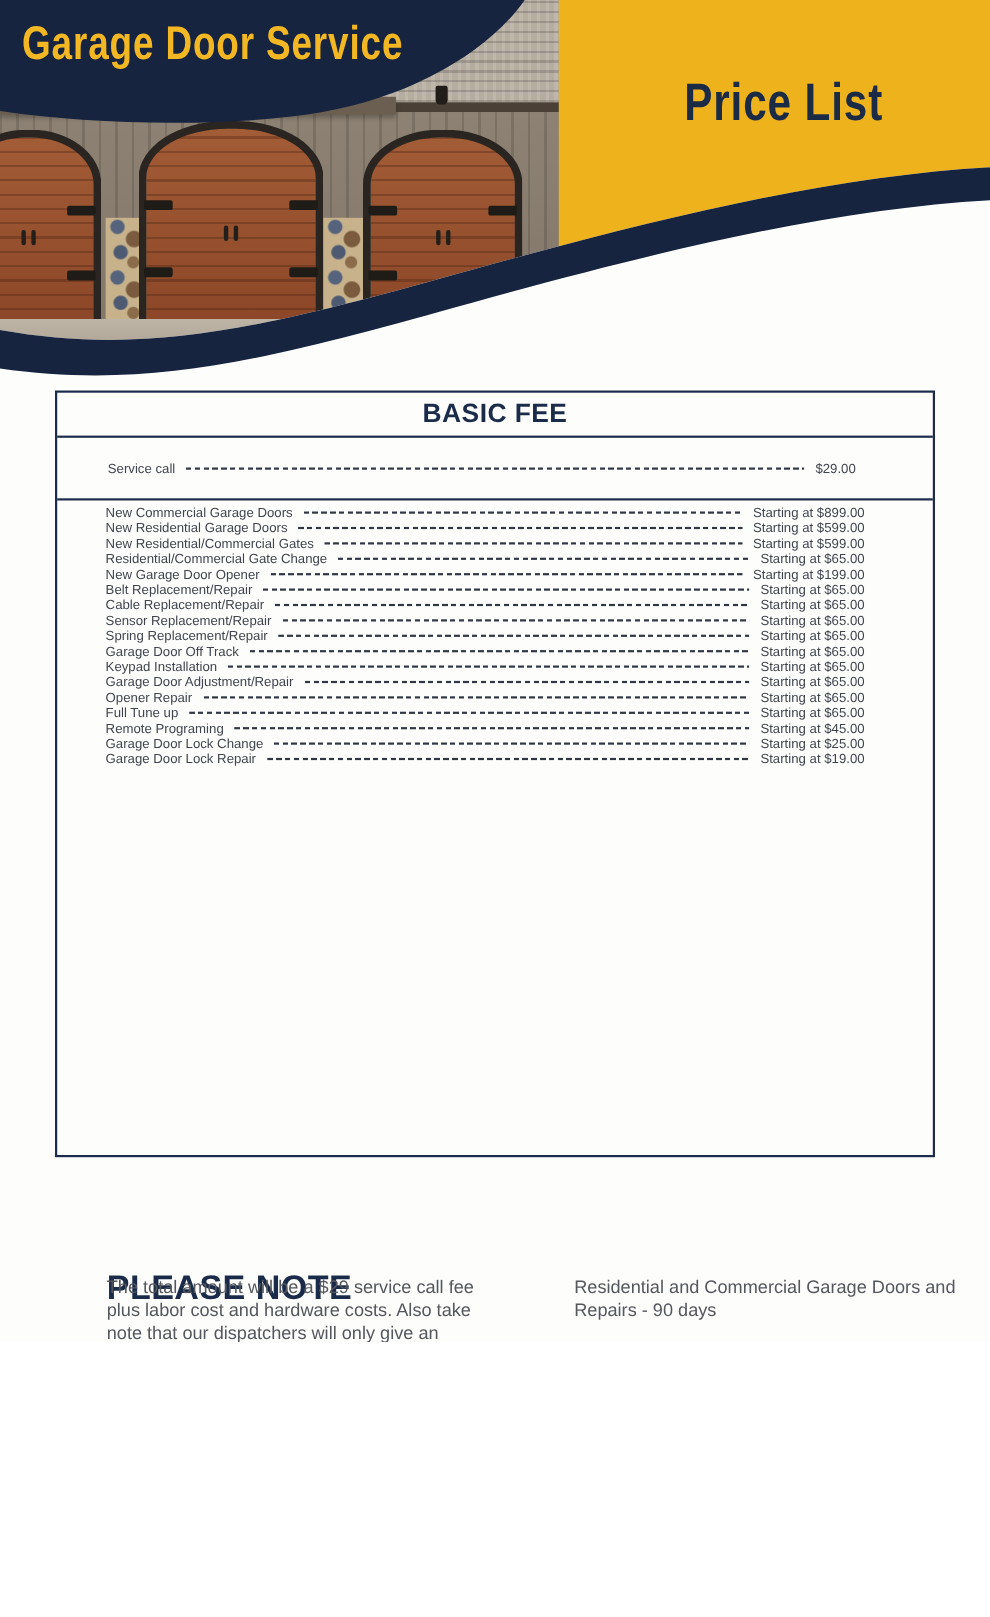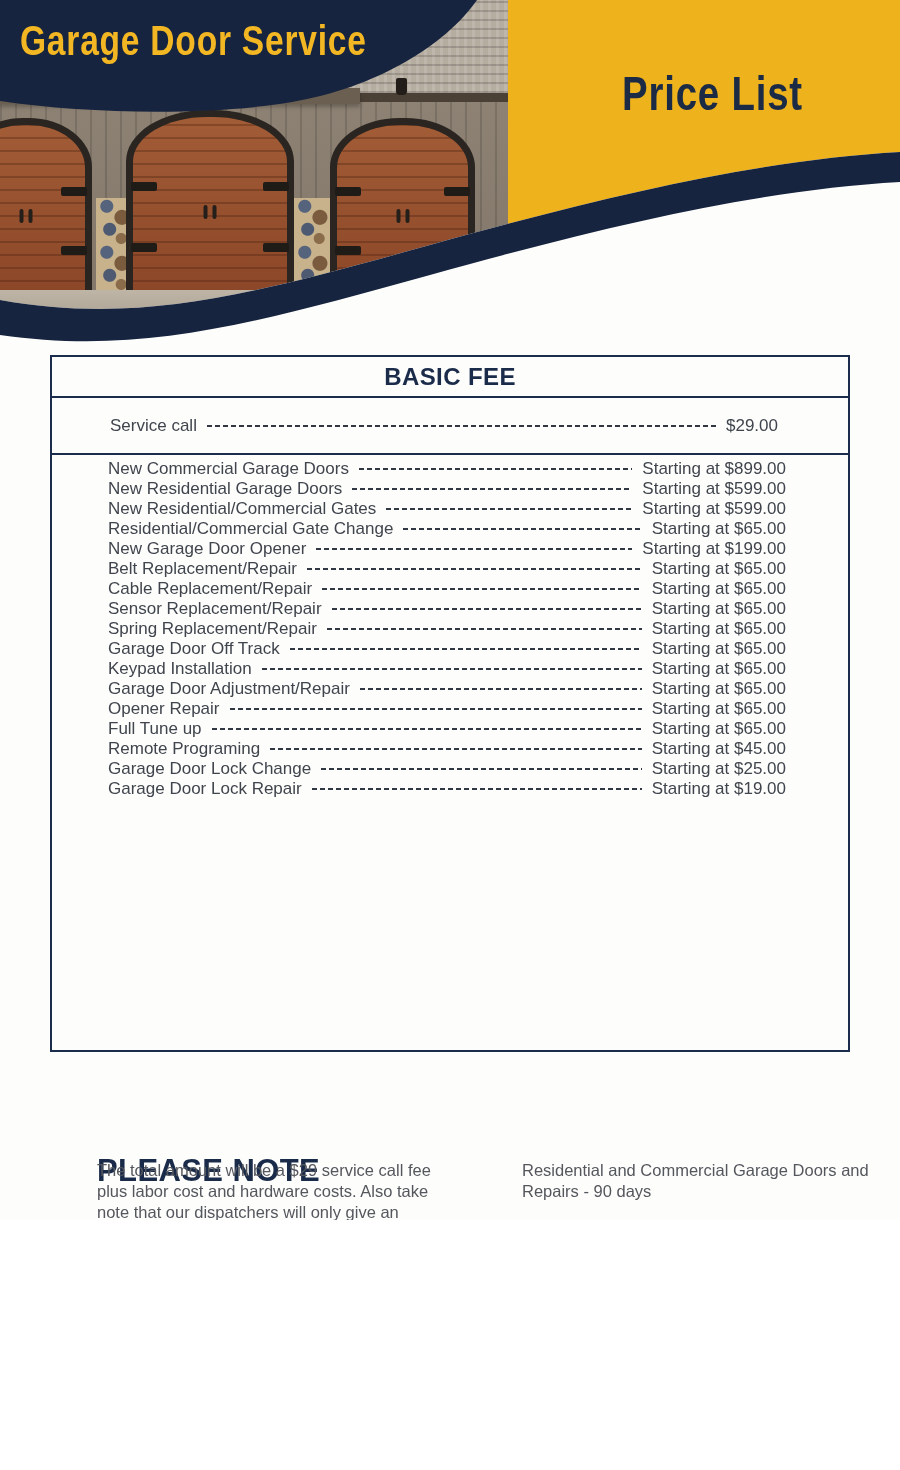--- a/index.html
+++ b/index.html
@@ -56,21 +56,21 @@
   .pricing { position:absolute; left:50px; top:355px; width:800px; height:697px;
              border:2px solid #1c2c4d; background:transparent; display:flex; flex-direction:column; }
   .sec-head { flex:0 0 41px; display:flex; align-items:center; justify-content:center;
               border-bottom:2px solid #1c2c4d; font-size:24px; font-weight:700; color:#1b2b4a;
               letter-spacing:.4px; }
   .sec-head.other { flex-basis:43px; }
   .basic-rows { flex:0 0 57px; border-bottom:2px solid #1c2c4d; display:flex; flex-direction:column;
                 justify-content:center; padding:0 70px 0 46px; }
   .fee-rows { flex:1 1 auto; display:flex; flex-direction:column; justify-content:flex-start;
               padding:4px 62px 6px 44px; }
-  .fee-row { display:flex; align-items:center; font-size:17px; color:#40454d;margin-left:12px; }
+  .fee-row { display:flex; align-items:center; font-size:12px; color:#40454d; }
   .fee-label { white-space:nowrap; }
   .leader { flex:1 1 auto; height:2px; margin:0 10px; align-self:center;
             background:repeating-linear-gradient(to right, #313844 0 5px, transparent 5px 8px); }
   .fee-price { white-space:nowrap; }
 
   
   .disclaimer { position:absolute; left:95px; top:1068px; width:715px; font-size:16.5px;
                 line-height:21.5px; color:#54585f; }
   .col-head { position:absolute; top:1153px; font-size:31px; font-weight:700; color:#1a2b4a;
               letter-spacing:.4px; }

